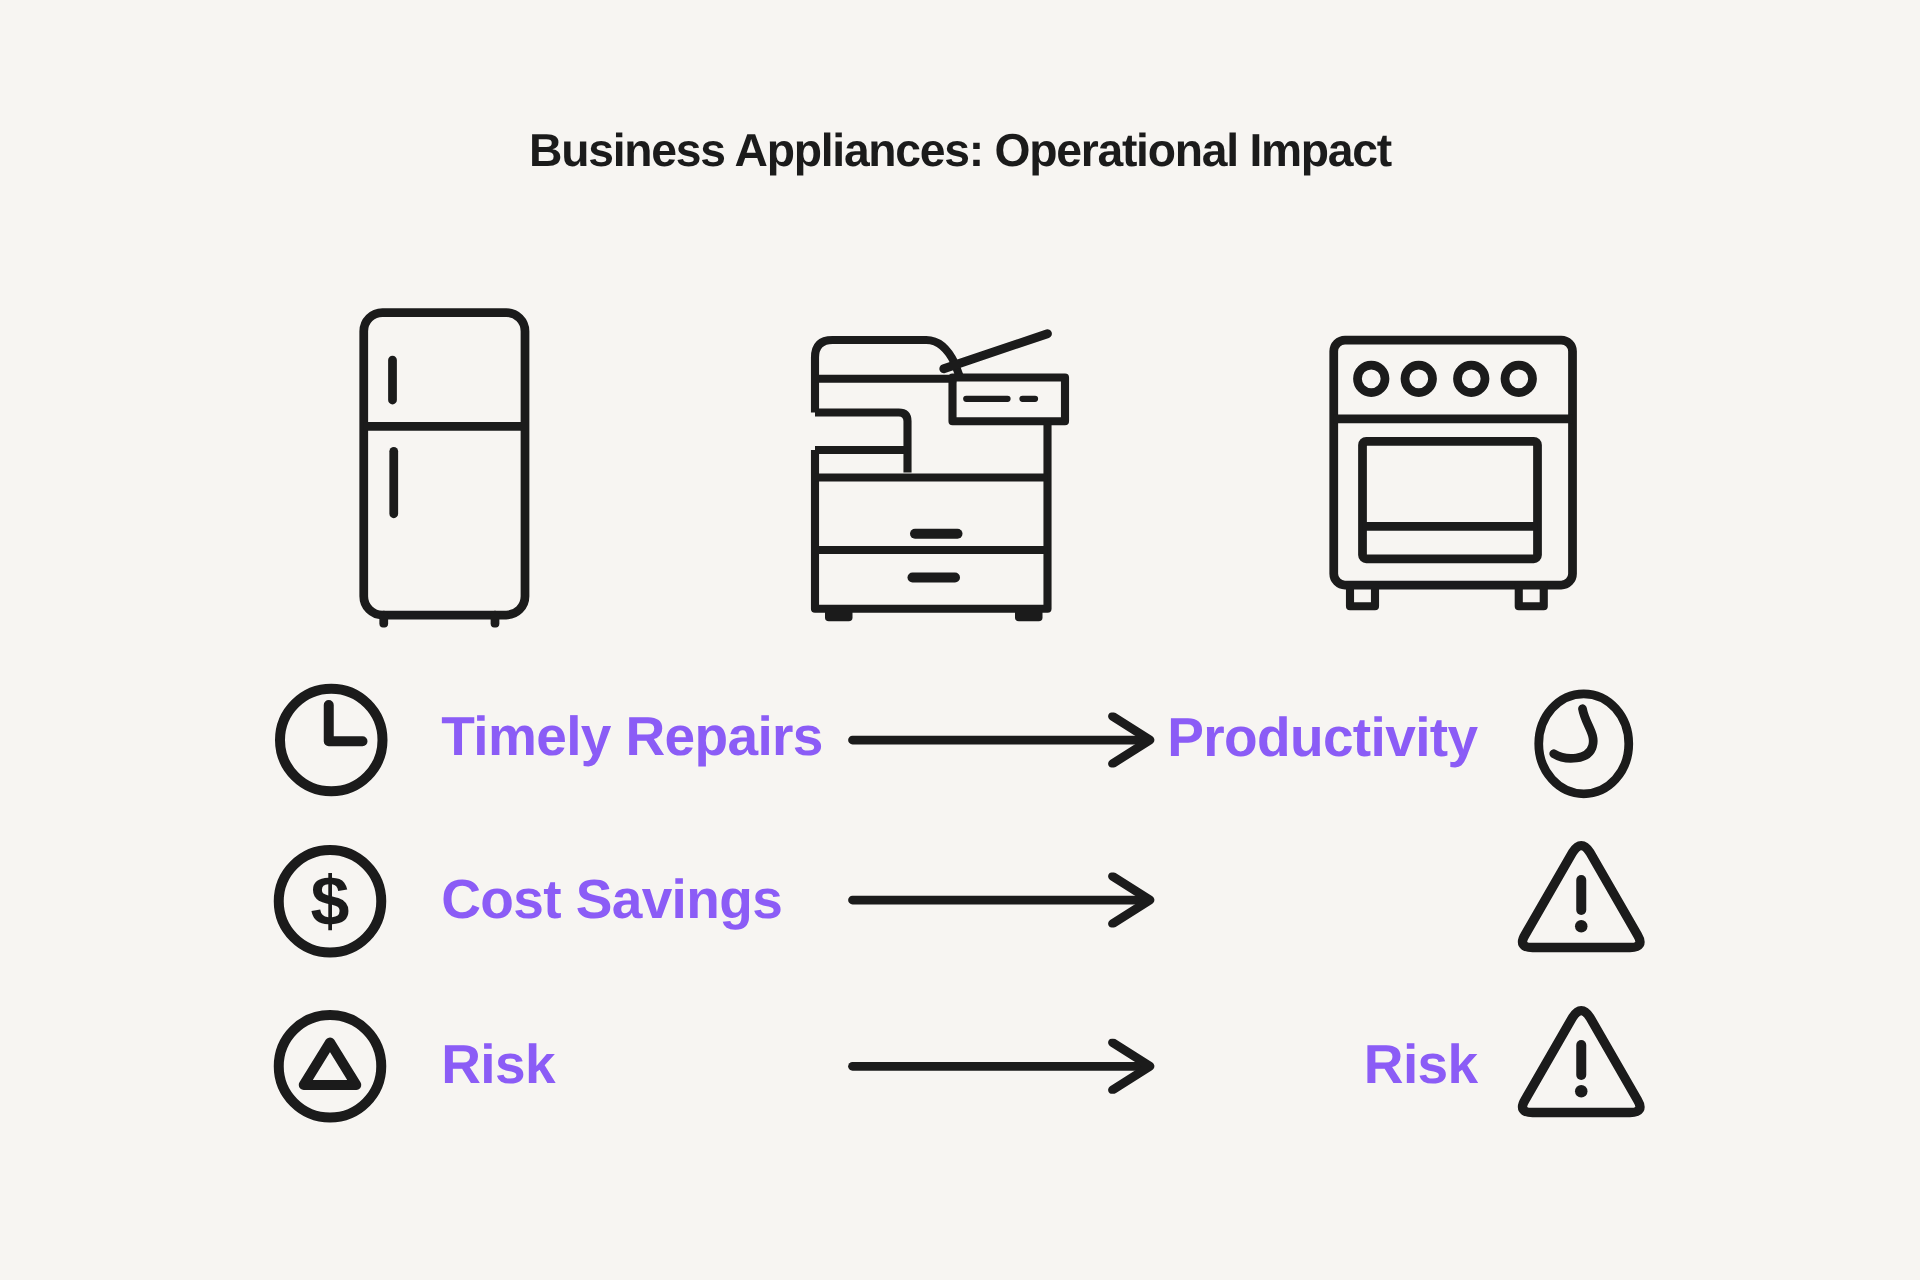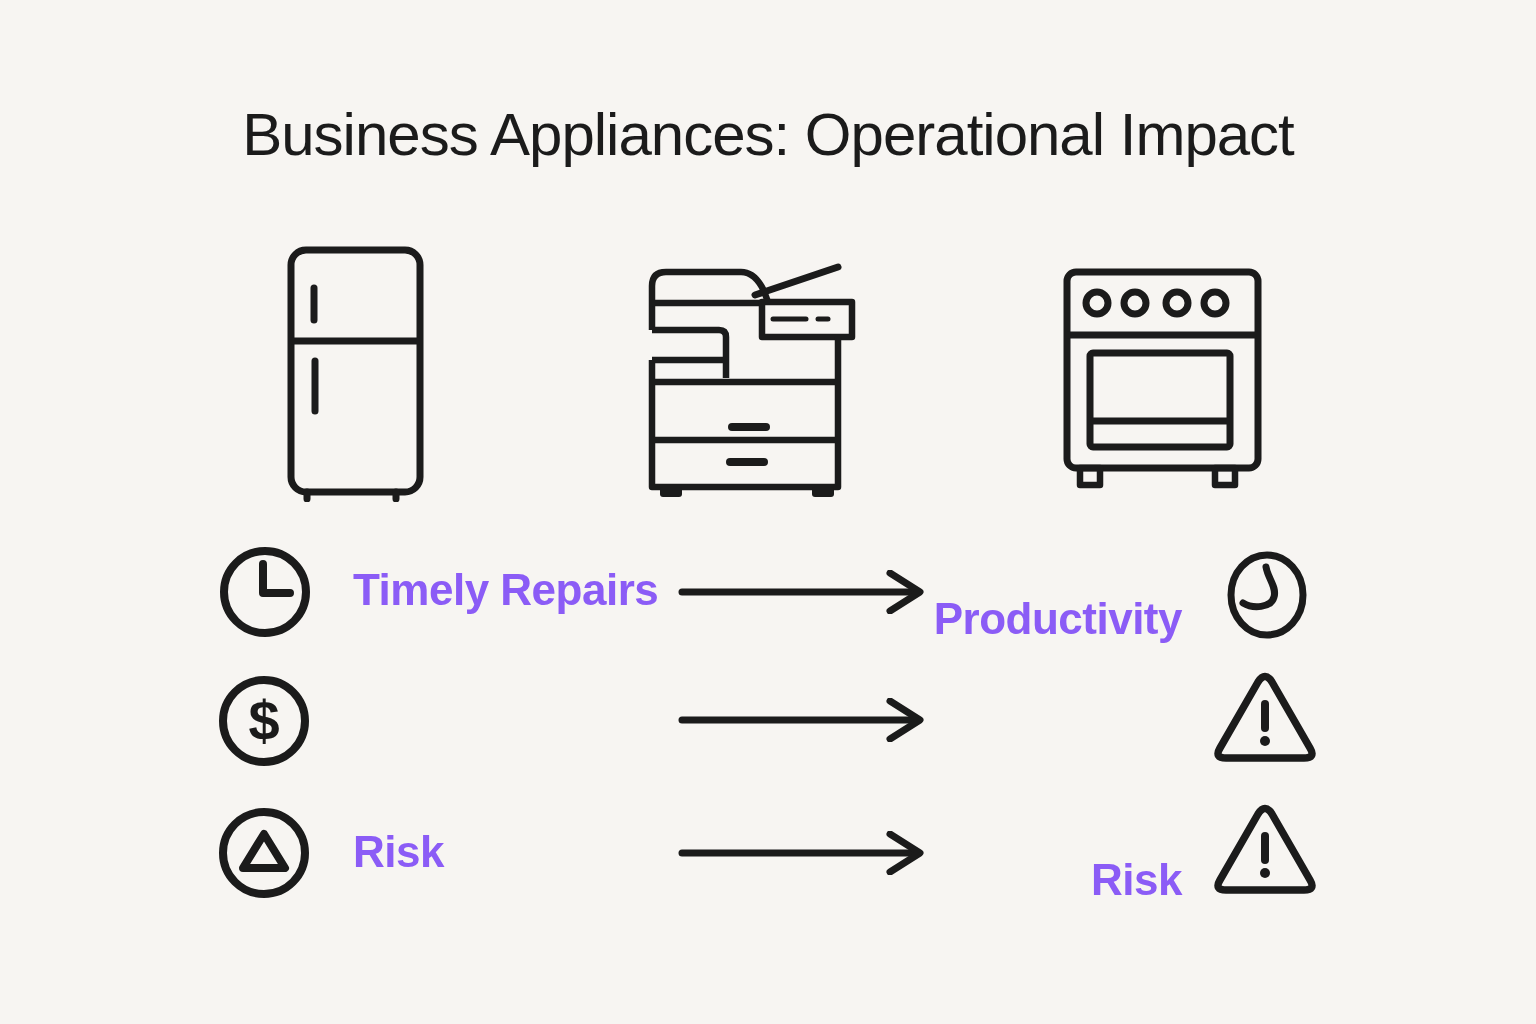--- a/index.html
+++ b/index.html
@@ -12,36 +12,36 @@
     width:1536px;height:1024px;
     margin:0 auto;
     background:#f7f5f2;
     color:#1b1b1b;
     overflow:hidden;
   }
   .title{
     position:absolute;
     left:0;top:100px;width:1536px;
     text-align:center;
-    font-size:60px;
-    font-weight:400;
+    font-size:37px;
+    font-weight:700;
     letter-spacing:-1px;
     color:#1b1b1b;
   }
   .abs{position:absolute;}
   .label{
     position:absolute;
     font-size:44px;
     font-weight:700;
     letter-spacing:-0.5px;
     color:#8b5cf6;
     transform:translateY(-52%);
     white-space:nowrap;
   }
-  .label.right{ text-align:right;margin-top:28px; }
+  .label.right{ text-align:right; }
   svg{display:block;}
 </style>
 </head>
 <body>
 
 <div class="canvas">
 
   <div class="title">Business Appliances: Operational Impact</div>
 
   <div class="abs" style="left:285px;top:244px;">
@@ -110,20 +110,21 @@
       <path d="M40 16 C42 28 51 36 48 46 C45 57 27 58 17 52"></path>
     </svg>
   </div>
 
   <div class="abs" style="left:216px;top:673px;">
     <svg width="96" height="96" viewBox="0 0 96 96" fill="none" stroke="#1b1b1b" stroke-width="8">
       <circle cx="48" cy="48" r="41"></circle>
       <text x="48" y="67" text-anchor="middle" font-family="Liberation Sans, sans-serif" font-size="56" font-weight="bold" fill="#1b1b1b" stroke="none">$</text>
     </svg>
   </div>
+  <div class="label" style="left:353px;top:721px;">Cost Savings</div>
   <div class="abs" style="left:678px;top:698px;">
     <svg width="250" height="44" viewBox="0 0 250 44" fill="none" stroke="#1b1b1b" stroke-width="7" stroke-linecap="round" stroke-linejoin="round">
       <line x1="4" y1="22" x2="238" y2="22"></line>
       <path d="M212 3 L242 22 L212 41"></path>
     </svg>
   </div>
   <div class="abs" style="left:1212px;top:668px;">
     <svg width="106" height="102" viewBox="0 0 106 102" fill="none" stroke="#1b1b1b" stroke-width="7.5" stroke-linejoin="round">
       <path d="M46 14 Q53 3 60 14 L98 80 Q104 90 92 90 H14 Q2 90 8 80 Z"></path>
       <line x1="53" y1="36" x2="53" y2="60" stroke-width="8" stroke-linecap="round"></line>

